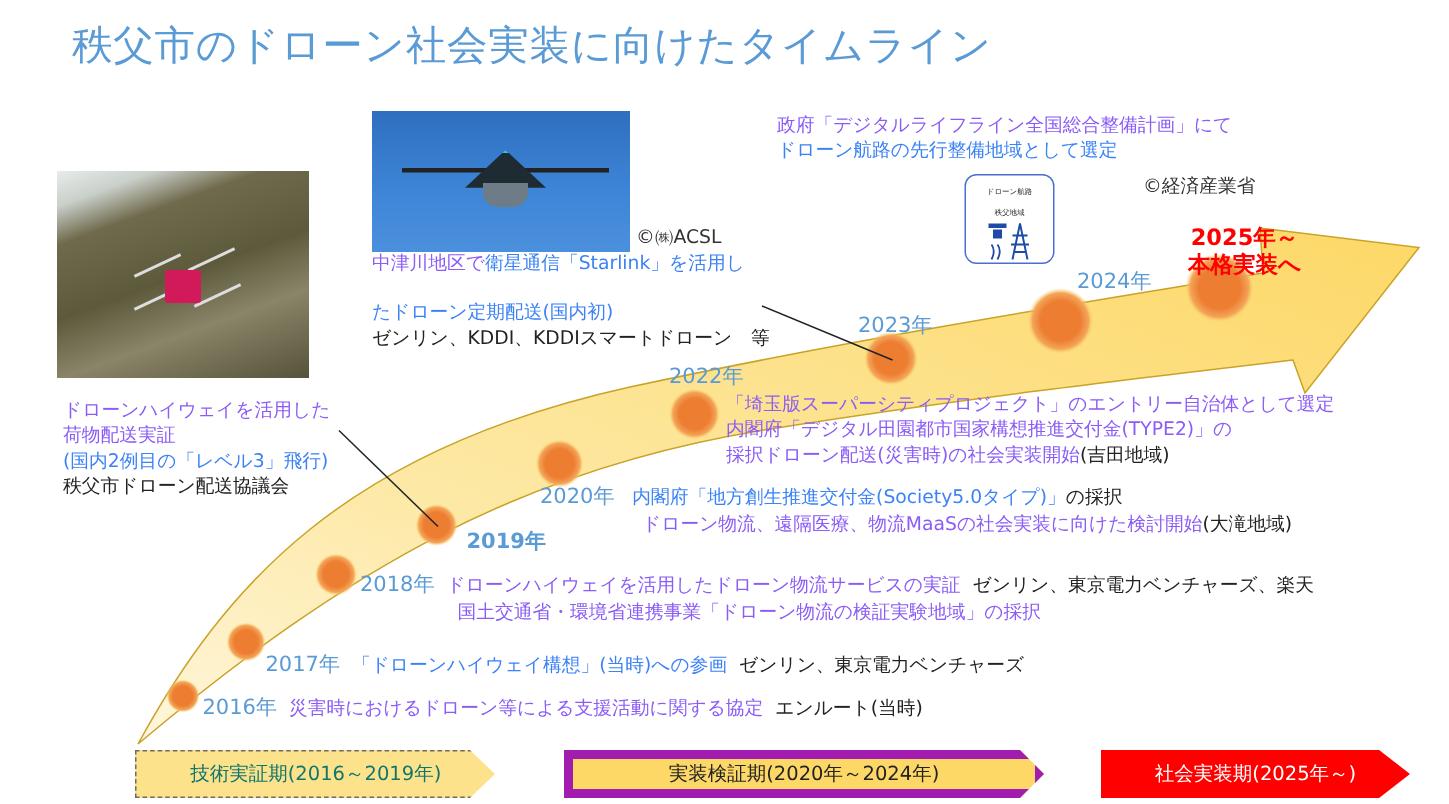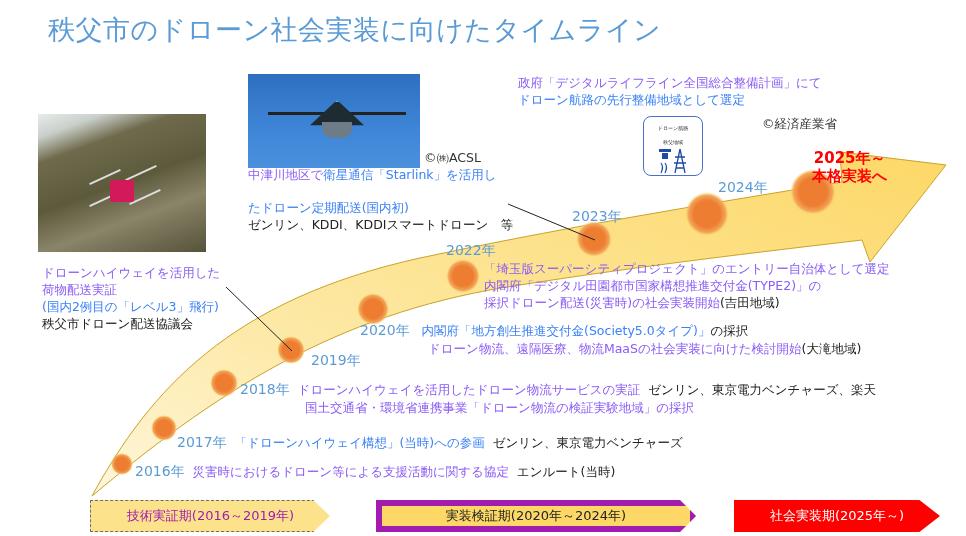--- a/index.html
+++ b/index.html
@@ -21,21 +21,21 @@
      background:linear-gradient(180deg,#2e6fbf 0%,#3f86d8 60%,#4b90dc 100%); }
   .photo-sky .body { position:absolute; left:62px; top:26px; width:54px; height:26px; background:#1f2b33;
      clip-path:polygon(50% 0,100% 90%,0 90%); border-top:2px solid #35c0f0; }
   .photo-sky .pod { position:absolute; left:74px; top:48px; width:30px; height:16px; background:#6d7c86; border-radius:0 0 10px 10px; }
   .photo-sky .armL { position:absolute; left:20px; top:38px; width:138px; height:3px; background:#222; }
   .credit { font-size:12.5px; color:#333; white-space:nowrap; }
   .icon-box { left:643px; top:116px; width:60px; height:60px; border:1.5px solid #4a6fd0; border-radius:8px; background:#fff;
      box-sizing:border-box; text-align:center; }
   .icon-box .lbl { font-size:5px; line-height:6px; color:#222; margin-top:8px; }
   .phase { top:500px; height:32px; font-size:13px; display:flex; align-items:center; justify-content:center; box-sizing:border-box; }
-  .phase1 { left:90px; width:240px; background:#fde28c; color:#a21caf; border:1.5px dashed #6b6b6b; border-right:none;
+  .phase1 { left:90px; width:240px; background:#fde28c; color:#0f766e; border:1.5px dashed #6b6b6b; border-right:none;
      clip-path:polygon(0 0,93% 0,100% 50%,93% 100%,0 100%); }
   .phase2 { left:376px; width:320px; background:#fdd867; color:#222; border:6px solid #a21caf;
      clip-path:polygon(0 0,95% 0,100% 50%,95% 100%,0 100%); }
   .phase3 { left:734px; width:206px; background:#ff0000; color:#fff;
      clip-path:polygon(0 0,90% 0,100% 50%,90% 100%,0 100%); }
 </style>
 </head>
 <body>
 
 <svg class="bg" width="966" height="536">
@@ -101,42 +101,42 @@
   <span class="blue">中津川地区で</span><span class="red">衛星通信「Starlink」を活用し</span>
 </div>
 <div class="abs txt red" style="left:248px;top:199px;">たドローン定期配送(国内初)</div>
 <div class="abs txt black" style="left:248px;top:216px;">ゼンリン、KDDI、KDDIスマートドローン　等</div>
 
 <div class="abs txt blue" style="left:42px;top:264px;">ドローンハイウェイを活用した</div>
 <div class="abs txt blue" style="left:42px;top:281px;">荷物配送実証</div>
 <div class="abs txt red" style="left:42px;top:298px;">(国内2例目の「レベル3」飛行)</div>
 <div class="abs txt black" style="left:42px;top:315px;">秩父市ドローン配送協議会</div>
 
-<div class="abs" style="left:812px;top:149px;font-size:15px;font-weight:bold;color:#ff0000;line-height:18px;text-align:center;">
+<div class="abs" style="left:792px;top:149px;font-size:15px;font-weight:bold;color:#ff0000;line-height:18px;text-align:center;">
   <div>2025年～</div>
   <div>本格実装へ</div>
 </div>
 
 <div class="abs txt" style="left:135px;top:463px;">
   <span class="year">2016年</span>&nbsp;
   <span class="blue">災害時におけるドローン等による支援活動に関する協定</span>&nbsp;
   <span class="black">エンルート(当時)</span>
 </div>
 <div class="abs txt" style="left:177px;top:434px;">
   <span class="year">2017年</span>&nbsp;
   <span class="red">「ドローンハイウェイ構想」(当時)への参画</span>&nbsp;
   <span class="black">ゼンリン、東京電力ベンチャーズ</span>
 </div>
 <div class="abs txt" style="left:240px;top:381px;">
   <span class="year">2018年</span>&nbsp;
   <span class="blue">ドローンハイウェイを活用したドローン物流サービスの実証</span>&nbsp;
   <span class="black">ゼンリン、東京電力ベンチャーズ、楽天</span>
 </div>
 <div class="abs txt blue" style="left:305px;top:399px;">国土交通省・環境省連携事業「ドローン物流の検証実験地域」の採択</div>
-<div class="abs year" style="left:311px;top:352px;">2019年</div>
+<div class="abs year" style="left:311px;top:352px;font-weight:bold;">2019年</div>
 <div class="abs txt" style="left:360px;top:322px;">
   <span class="year">2020年</span>&nbsp;&nbsp;
   <span class="red">内閣府「地方創生推進交付金(Society5.0タイプ)」</span><span class="black">の採択</span>
 </div>
 <div class="abs txt" style="left:428px;top:340px;">
   <span class="blue">ドローン物流、遠隔医療、物流MaaSの社会実装に向けた検討開始</span><span class="black">(大滝地域)</span>
 </div>
 <div class="abs year" style="left:446px;top:242px;">2022年</div>
 <div class="abs txt blue" style="left:484px;top:260px;">「埼玉版スーパーシティプロジェクト」のエントリー自治体として選定</div>
 <div class="abs txt blue" style="left:484px;top:277px;">内閣府「デジタル田園都市国家構想推進交付金(TYPE2)」の</div>

